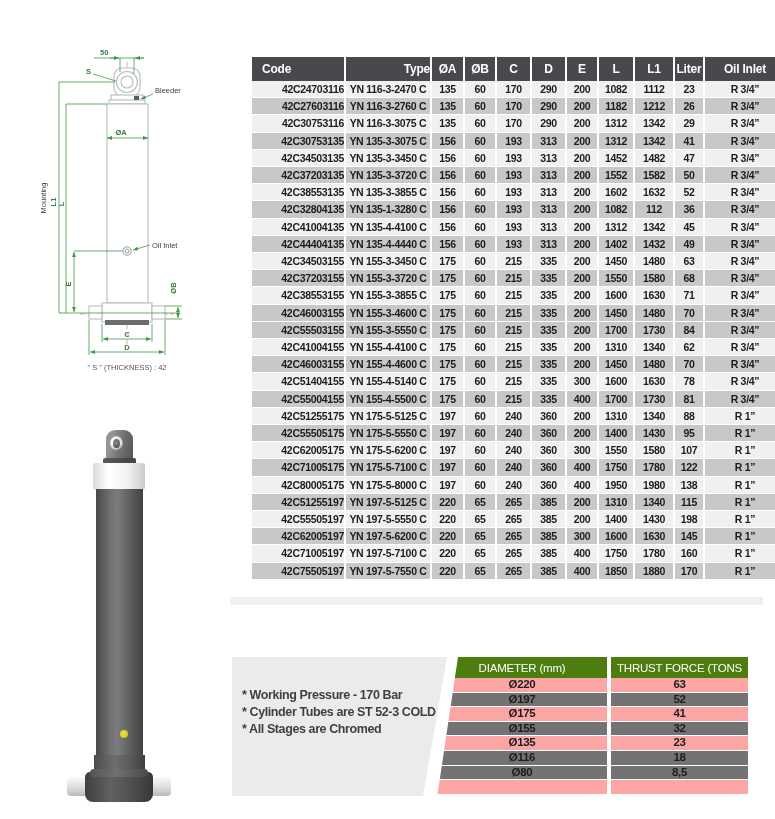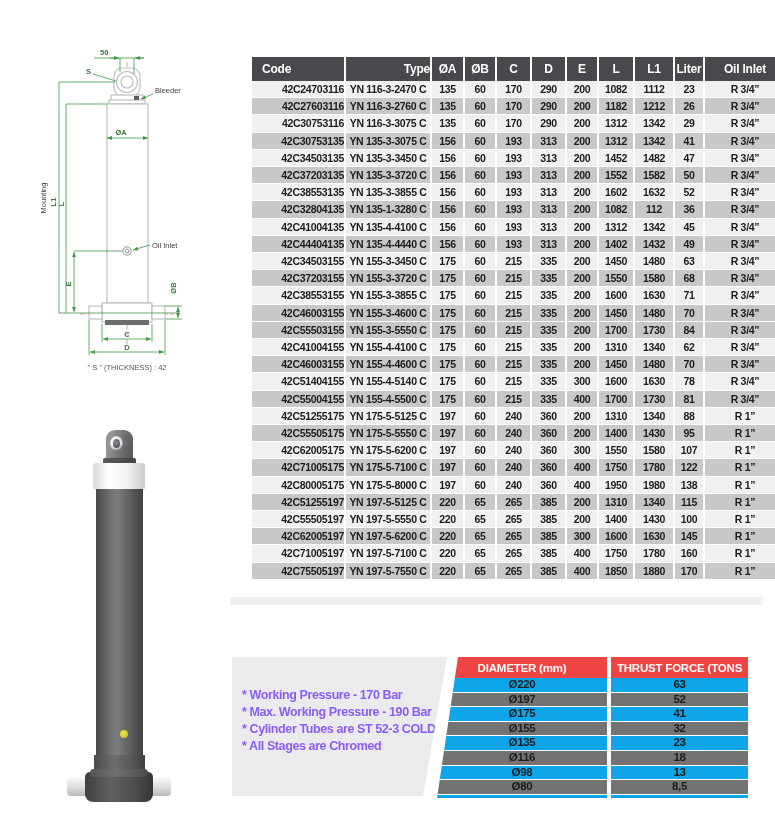--- a/index.html
+++ b/index.html
@@ -19,34 +19,34 @@
   #main-table td:first-child{text-align:right;}
   #main-table td:nth-child(2){text-align:center;padding-left:0;}
   #main-table th + th, #main-table td + td{border-left:2px solid #fff;}
   #main-table tbody tr.even td{background:#f0f0f1;}
   #main-table tbody tr.odd td{background:#c7c8ca;}
   #main-table-tail{left:230px;top:597px;width:533px;height:8px;background:#f0f0f1;}
 
   
   #notes-panel{left:232px;top:657px;width:215px;height:139px;background:#ebebed;
       clip-path:polygon(0 0,100% 0,calc(100% - 24px) 100%,0 100%);}
-  #notes-panel .line{font-size:12.5px;font-weight:700;color:#8b5cf6;line-height:17px;
+  #notes-panel .line{font-size:12.5px;font-weight:700;color:#404040;line-height:17px;
       padding-left:10px;letter-spacing:-.4px;white-space:nowrap;}
   #notes-panel .pad{height:30px;}
 
   
   #thrust-wrap{left:437px;top:657px;width:311px;height:141px;
       clip-path:polygon(21px 0,100% 0,100% 100%,0 100%);}
   #thrust-table{width:311px;}
-  #thrust-table th{background:#ef4444;color:#fff;font-size:11.5px;font-weight:700;height:21px;
+  #thrust-table th{background:#4d7c0f;color:#fff;font-size:11.5px;font-weight:400;height:21px;
       text-align:center;padding:0;letter-spacing:-.2px;}
   #thrust-table td{font-size:11.5px;font-weight:700;color:#1c1c1e;height:13.6px;line-height:13.6px;
       text-align:center;padding:0;border-bottom:1px solid #fff;letter-spacing:-.3px;}
   #thrust-table th + th,#thrust-table td + td{border-left:4px solid #fff;}
-  #thrust-table tbody tr.even td{background:#0ea5e9;}
+  #thrust-table tbody tr.even td{background:#fca5a5;}
   #thrust-table tbody tr.odd td{background:#737373;}
 
   
   #photo{left:60px;top:425px;width:130px;height:390px;}
   #photo .eye{position:absolute;left:46px;top:5px;width:27px;height:36px;border-radius:9px 9px 3px 3px;
       background:linear-gradient(105deg,#939597 20%,#6e7072 55%,#55575a 90%);}
   #photo .eye-hole{position:absolute;left:50px;top:11px;width:13px;height:15px;border-radius:50%;
       background:radial-gradient(circle at 42% 42%,#fafafa 35%,#cfd1d3 55%,#707274 75%);}
   #photo .eye-hole-in{position:absolute;left:53px;top:14px;width:7px;height:9px;border-radius:50%;
       background:radial-gradient(circle at 40% 40%,#8b8d8f,#4c4e50 80%);}
@@ -510,21 +510,21 @@
         <tr class="even">
           <td>42C55505197</td>
           <td>YN 197-5-5550 C</td>
           <td>220</td>
           <td>65</td>
           <td>265</td>
           <td>385</td>
           <td>200</td>
           <td>1400</td>
           <td>1430</td>
-          <td>100</td>
+          <td>198</td>
           <td>R 1”</td>
         </tr>
         <tr class="odd">
           <td>42C62005197</td>
           <td>YN 197-5-6200 C</td>
           <td>220</td>
           <td>65</td>
           <td>265</td>
           <td>385</td>
           <td>300</td>
@@ -575,21 +575,20 @@
   <div class="plug"></div>
   <div class="pin-l"></div>
   <div class="pin-r"></div>
   <div class="base"></div>
   <div class="base-top"></div>
 </div>
 
 <div class="abs" id="notes-panel">
   <div class="pad"></div>
   <div class="line">* Working Pressure - 170 Bar</div>
-  <div class="line">* Max. Working Pressure - 190 Bar</div>
   <div class="line">* Cylinder Tubes are ST 52-3 COLD DRAWN</div>
   <div class="line">* All Stages are Chromed</div>
 </div>
 
 <div class="abs" id="thrust-wrap">
   <table id="thrust-table">
     <colgroup>
         <col style="width:170px">
         <col style="width:141px">
       </colgroup>
@@ -617,24 +616,20 @@
           <td>32</td>
         </tr>
         <tr class="even">
           <td>Ø135</td>
           <td>23</td>
         </tr>
         <tr class="odd">
           <td>Ø116</td>
           <td>18</td>
         </tr>
-        <tr class="even">
-          <td>Ø98</td>
-          <td>13</td>
-        </tr>
         <tr class="odd">
           <td>Ø80</td>
           <td>8,5</td>
         </tr>
         <tr class="even">
           <td></td>
           <td></td>
         </tr>
       </tbody>
   </table>

